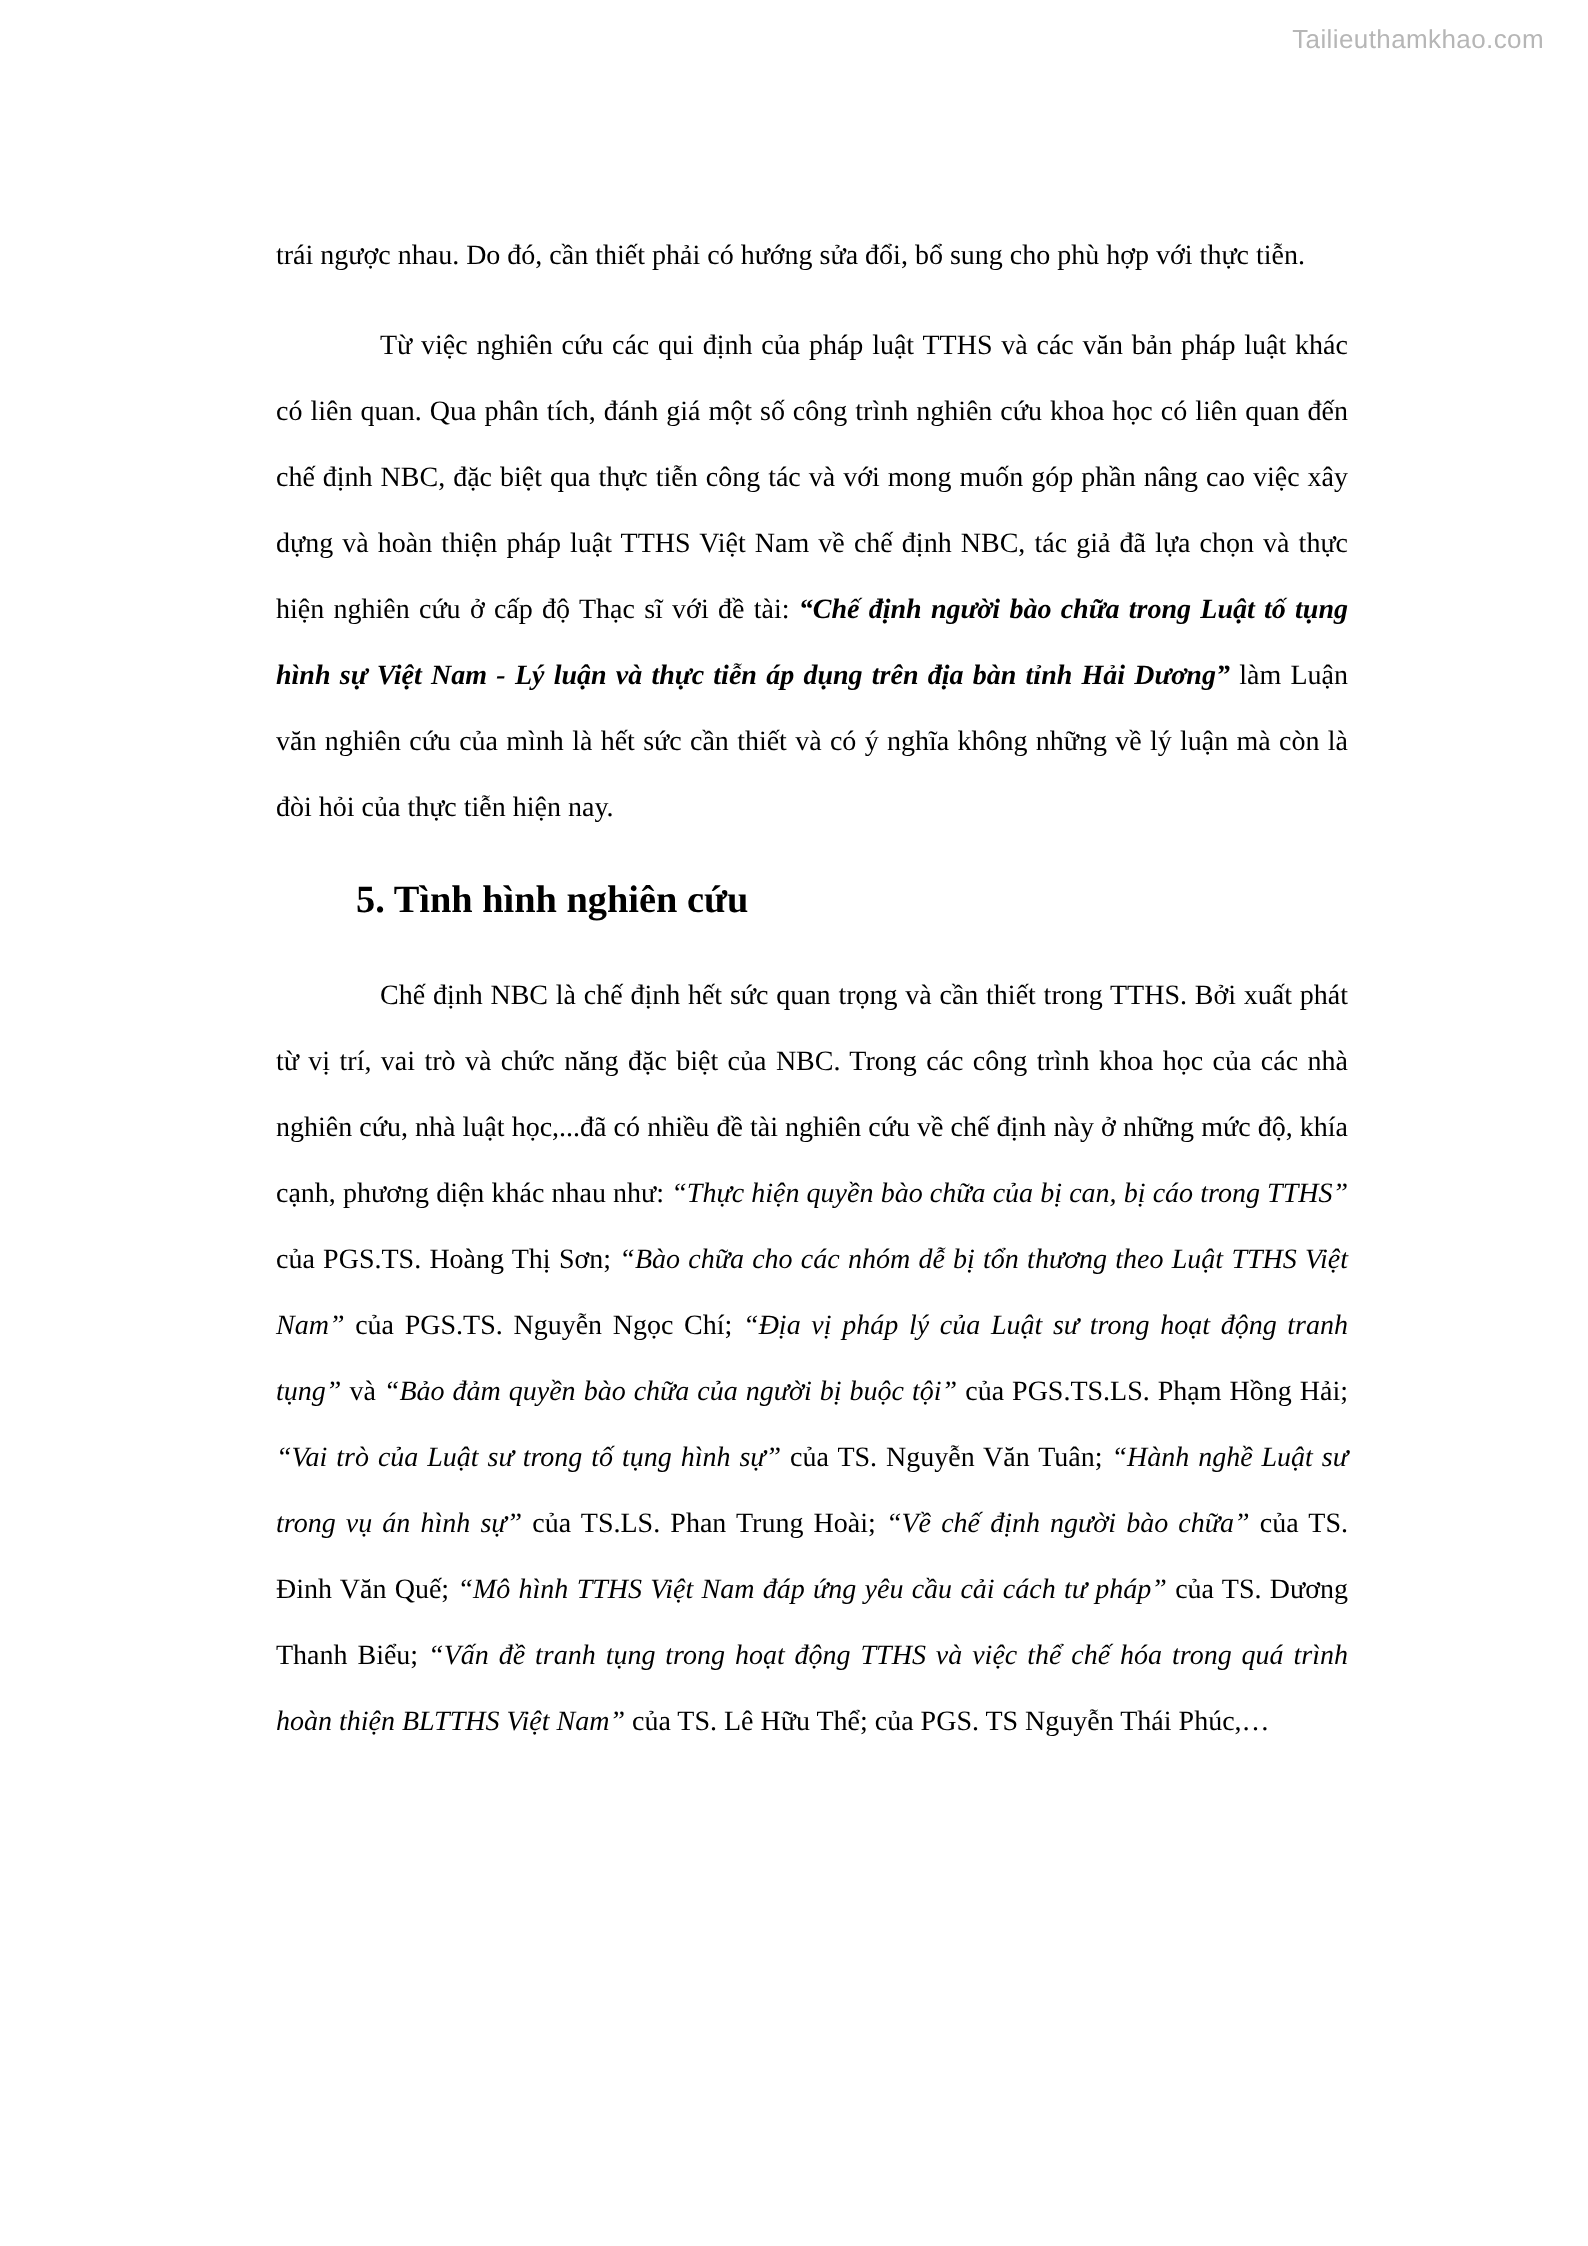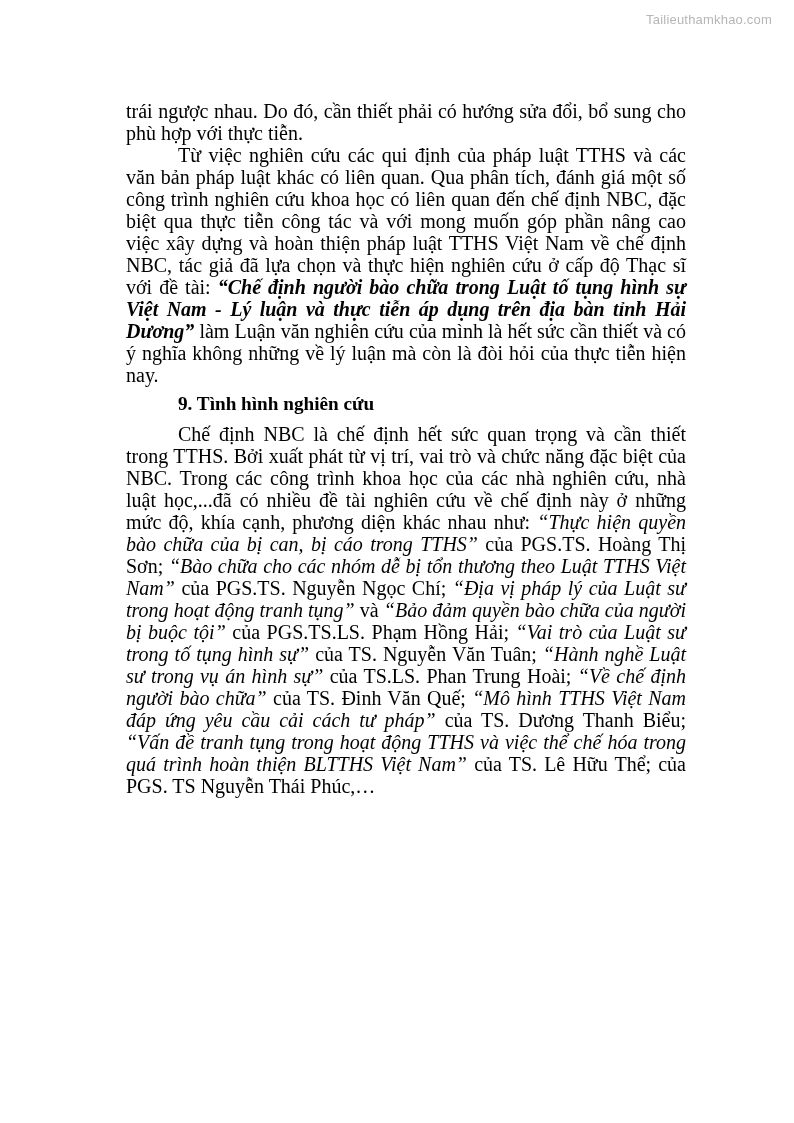--- a/index.html
+++ b/index.html
@@ -26,23 +26,23 @@
     letter-spacing: 0.2px;
     white-space: nowrap;
   }
   .content {
     position: absolute;
     left: 126px;
     top: 100px;
     width: 560px;
   }
   p.body {
-    margin: 0;
-    font-size: 20px;
-    line-height: 22px;
+    margin: 12px;
+    font-size: 14px;
+    line-height: 33px;
     text-align: justify;
     text-justify: inter-word;
     text-indent: 0;
     hyphens: none;
   }
   p.indent {
     text-indent: 52px;
   }
   p.heading {
     margin: 0;
@@ -75,21 +75,21 @@
 <div class="page">
 
   <div class="watermark">Tailieuthamkhao.com</div>
 
   <div class="content">
 
     <p class="body">trái ngược nhau. Do đó, cần thiết phải có hướng sửa đổi, bổ sung cho phù hợp với thực tiễn.</p>
 
     <p class="body indent">Từ việc nghiên cứu các qui định của pháp luật TTHS và các văn bản pháp luật khác có liên quan. Qua phân tích, đánh giá một số công trình nghiên cứu khoa học có liên quan đến chế định NBC, đặc biệt qua thực tiễn công tác và với mong muốn góp phần nâng cao việc xây dựng và hoàn thiện pháp luật TTHS Việt Nam về chế định NBC, tác giả đã lựa chọn và thực hiện nghiên cứu ở cấp độ Thạc sĩ với đề tài: <span class="tb">“Chế định người bào chữa trong Luật tố tụng hình sự Việt Nam - Lý luận và thực tiễn áp dụng trên địa bàn tỉnh Hải Dương”</span> làm Luận văn nghiên cứu của mình là hết sức cần thiết và có ý nghĩa không những về lý luận mà còn là đòi hỏi của thực tiễn hiện nay.</p>
 
-    <p class="heading">9. Tình hình nghiên cứu</p>
+    <p class="heading">5. Tình hình nghiên cứu</p>
 
     <p class="body indent">Chế định NBC là chế định hết sức quan trọng và cần thiết trong TTHS. Bởi xuất phát từ vị trí, vai trò và chức năng đặc biệt của NBC. Trong các công trình khoa học của các nhà nghiên cứu, nhà luật học,...đã có nhiều đề tài nghiên cứu về chế định này ở những mức độ, khía cạnh, phương diện khác nhau như: <span class="ti">“Thực hiện quyền bào chữa của bị can, bị cáo trong TTHS”</span> của PGS.TS. Hoàng Thị Sơn; <span class="ti">“Bào chữa cho các nhóm dễ bị tổn thương theo Luật TTHS Việt Nam”</span> của PGS.TS. Nguyễn Ngọc Chí; <span class="ti">“Địa vị pháp lý của Luật sư trong hoạt động tranh tụng”</span> và <span class="ti">“Bảo đảm quyền bào chữa của người bị buộc tội”</span> của PGS.TS.LS. Phạm Hồng Hải; <span class="ti">“Vai trò của Luật sư trong tố tụng hình sự”</span> của TS. Nguyễn Văn Tuân; <span class="ti">“Hành nghề Luật sư trong vụ án hình sự”</span> của TS.LS. Phan Trung Hoài; <span class="ti">“Về chế định người bào chữa”</span> của TS. Đinh Văn Quế; <span class="ti">“Mô hình TTHS Việt Nam đáp ứng yêu cầu cải cách tư pháp”</span> của TS. Dương Thanh Biểu; <span class="ti">“Vấn đề tranh tụng trong hoạt động TTHS và việc thể chế hóa trong quá trình hoàn thiện BLTTHS Việt Nam”</span> của TS. Lê Hữu Thể;  của PGS. TS Nguyễn Thái Phúc,…</p>
 
   </div>
 
   <div class="pagenum">2</div>
 
 </div>
 
 </body></html>

